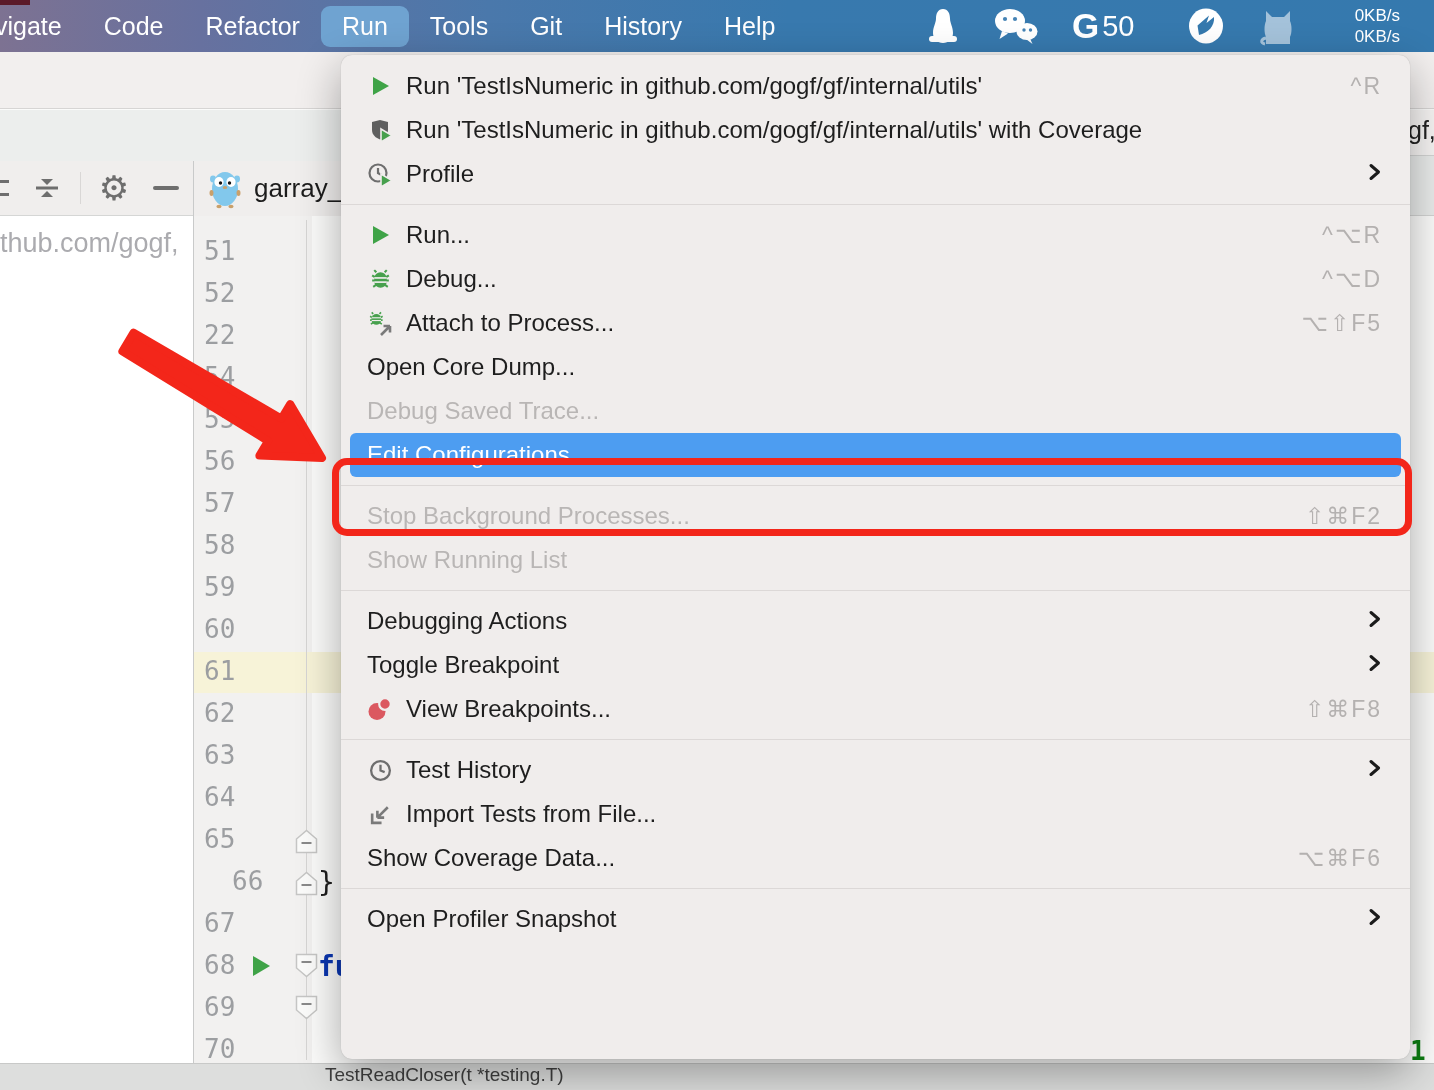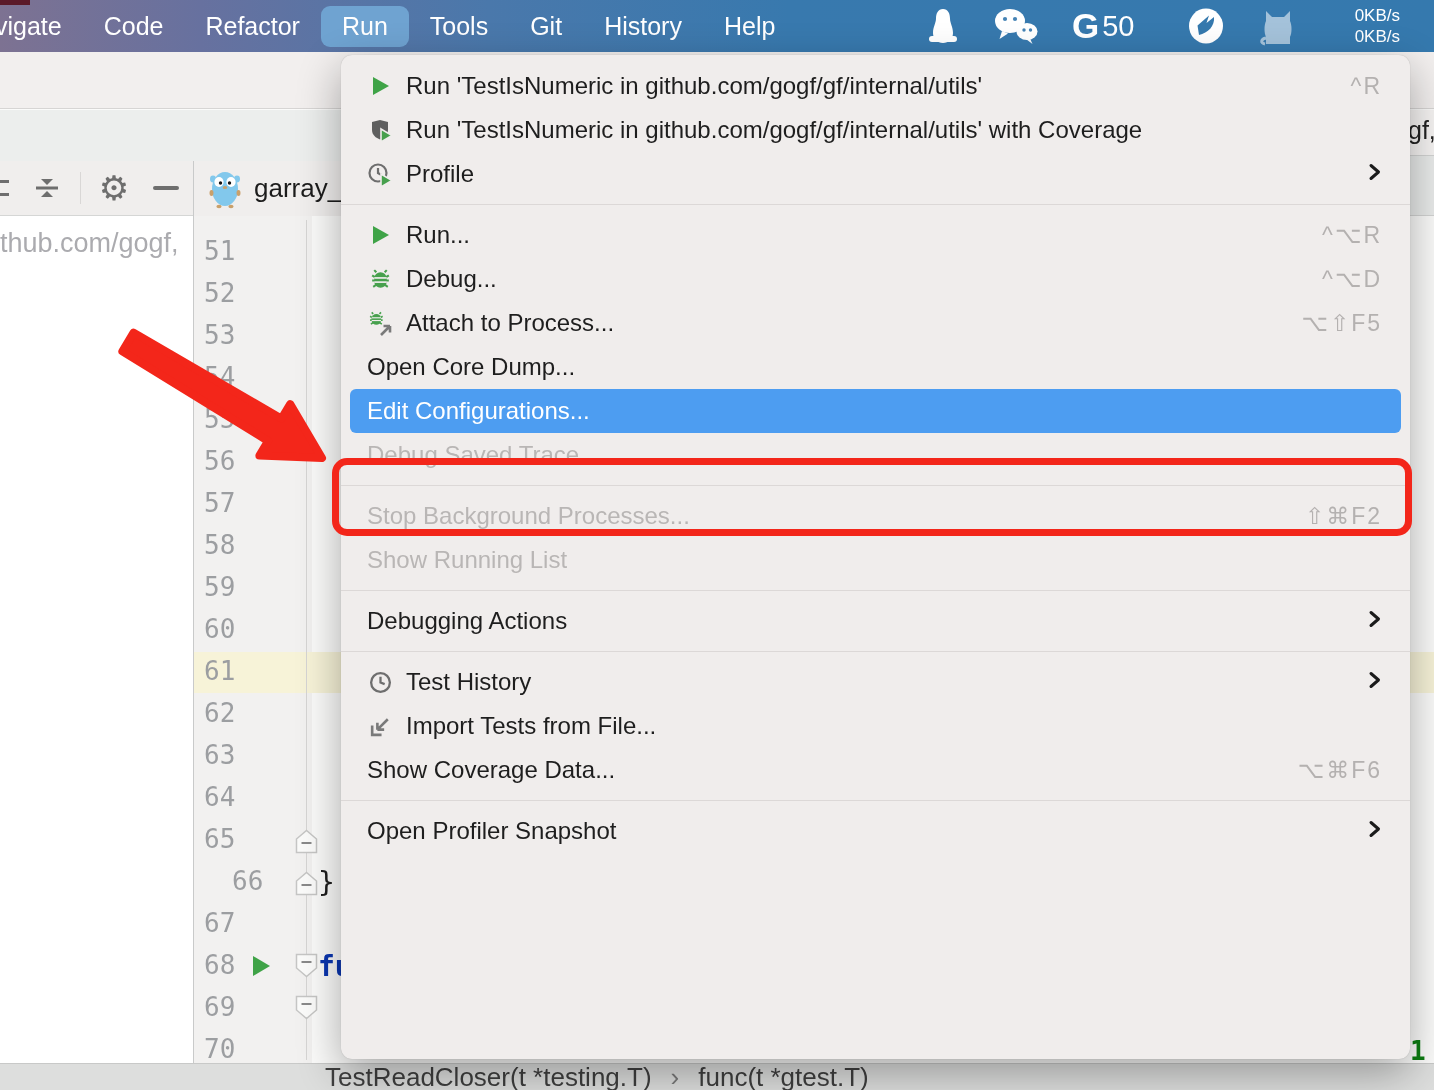--- a/index.html
+++ b/index.html
@@ -52,21 +52,21 @@
   
   #sliverA { left:1410px; top:110px; width:24px; height:45px; background:#F6F4F3; overflow:hidden; }
   #right-tab-frag { position:absolute; left:-2px; top:6px; font-size:25px; color:#222; }
   #sliverB { left:1410px; top:155px; width:24px; height:61px; background:#E9EBEA;
     border-top:1px solid #D3D4D3; border-bottom:1px solid #D3D4D3; }
 
   
   #breadcrumbs { left:0; top:1063px; width:1434px; height:27px; background:#DDDEDD;
     border-top:1px solid #C8C9C8; z-index:3; }
   #breadcrumbs .inner { position:absolute; left:325px; top:0px; display:flex; gap:19px;
-    font-size:26px; color:#3F3F3F; align-items:center; height:26px; }
+    font-size:19px; color:#3F3F3F; align-items:center; height:26px;flex-direction:column; }
   .crumb-sep { color:#7a7a7a; }
 
   
   #menu-panel { position:absolute; left:341px; top:55px; width:1069px; height:1004px;
     background:#F0EDEC; border-radius:11px; z-index:10; padding:9px 0;
     box-shadow:0 14px 44px rgba(0,0,0,.33), 0 0 1px rgba(0,0,0,.25); }
   .menu-item { height:44px; display:flex; align-items:center; padding:0 28px 0 26px;
     font-size:24px; color:#1E1E1E; white-space:nowrap; }
   .menu-item .mi-icon { width:26px; height:26px; margin-right:13px; display:flex;
     align-items:center; justify-content:center; flex:none; }
@@ -138,21 +138,21 @@
   </div>
   <div class="layer" id="panel-vdiv"></div>
 
   <div class="layer" id="editor-bg"></div>
   <div class="layer" id="gutter-bg"></div>
   <div class="layer" id="current-line"></div>
   <div class="layer" id="fold-line"></div>
   <div class="layer" id="gutter-numbers">
       <div class="lnum" style="top: 236px;">51</div>
       <div class="lnum" style="top: 278px;">52</div>
-      <div class="lnum" style="top: 320px;">53</div>
+      <div class="lnum" style="top: 320px;">22</div>
       <div class="lnum" style="top: 362px;">54</div>
       <div class="lnum" style="top: 404px;">55</div>
       <div class="lnum" style="top: 446px;">56</div>
       <div class="lnum" style="top: 488px;">57</div>
       <div class="lnum" style="top: 530px;">58</div>
       <div class="lnum" style="top: 572px;">59</div>
       <div class="lnum" style="top: 614px;">60</div>
       <div class="lnum" style="top: 656px;">61</div>
       <div class="lnum" style="top: 698px;">62</div>
       <div class="lnum" style="top: 740px;">63</div>
@@ -340,45 +340,63 @@
             </svg>
           </span>
           <span class="mi-label">Attach to Process...</span>
           <span class="mi-space"></span>
           <span class="mi-shortcut">⌥⇧F5</span>
         </div>
         <div class="menu-item">
           <span class="mi-label">Open Core Dump...</span>
           <span class="mi-space"></span>
         </div>
+        <div class="menu-item disabled">
+          <span class="mi-label">Debug Saved Trace...</span>
+          <span class="mi-space"></span>
+        </div>
         <div class="menu-item highlighted">
           <span class="mi-label">Edit Configurations...</span>
-          <span class="mi-space"></span>
-        </div>
-        <div class="menu-item disabled">
-          <span class="mi-label">Debug Saved Trace...</span>
           <span class="mi-space"></span>
         </div>
         <div class="menu-sep"></div>
         <div class="menu-item disabled">
           <span class="mi-label">Stop Background Processes...</span>
           <span class="mi-space"></span>
           <span class="mi-shortcut">⇧⌘F2</span>
         </div>
         <div class="menu-item disabled">
           <span class="mi-label">Show Running List</span>
           <span class="mi-space"></span>
         </div>
         <div class="menu-sep"></div>
         <div class="menu-item">
           <span class="mi-label">Debugging Actions</span>
           <span class="mi-space"></span>
           <span><svg width="15" height="20" viewBox="0 0 15 20">
               <path d="M4 3.5 L11.5 10 L4 16.5" fill="none" stroke="#1b1b1b" stroke-width="3" stroke-linecap="round" stroke-linejoin="round"></path>
             </svg></span>
+        </div>
+        <div class="menu-item">
+          <span class="mi-label">Toggle Breakpoint</span>
+          <span class="mi-space"></span>
+          <span><svg width="15" height="20" viewBox="0 0 15 20">
+              <path d="M4 3.5 L11.5 10 L4 16.5" fill="none" stroke="#1b1b1b" stroke-width="3" stroke-linecap="round" stroke-linejoin="round"></path>
+            </svg></span>
+        </div>
+        <div class="menu-item">
+          <span class="mi-icon">
+            <svg width="26" height="26" viewBox="0 0 26 26">
+              <circle cx="10" cy="15.5" r="8.5" fill="#DB5860"></circle>
+              <circle cx="18" cy="8" r="5.8" fill="#DB5860" stroke="#F0EDEC" stroke-width="2.2"></circle>
+            </svg>
+          </span>
+          <span class="mi-label">View Breakpoints...</span>
+          <span class="mi-space"></span>
+          <span class="mi-shortcut">⇧⌘F8</span>
         </div>
         <div class="menu-sep"></div>
         <div class="menu-item">
           <span class="mi-icon">
             <svg width="25" height="25" viewBox="0 0 24 24">
               <circle cx="12" cy="12" r="9" fill="none" stroke="#6e6e6e" stroke-width="2.2"></circle>
               <path d="M12 6.5 L12 12 L16 13.5" stroke="#6e6e6e" stroke-width="2.2" fill="none"></path>
             </svg>
           </span>
           <span class="mi-label">Test History</span>

